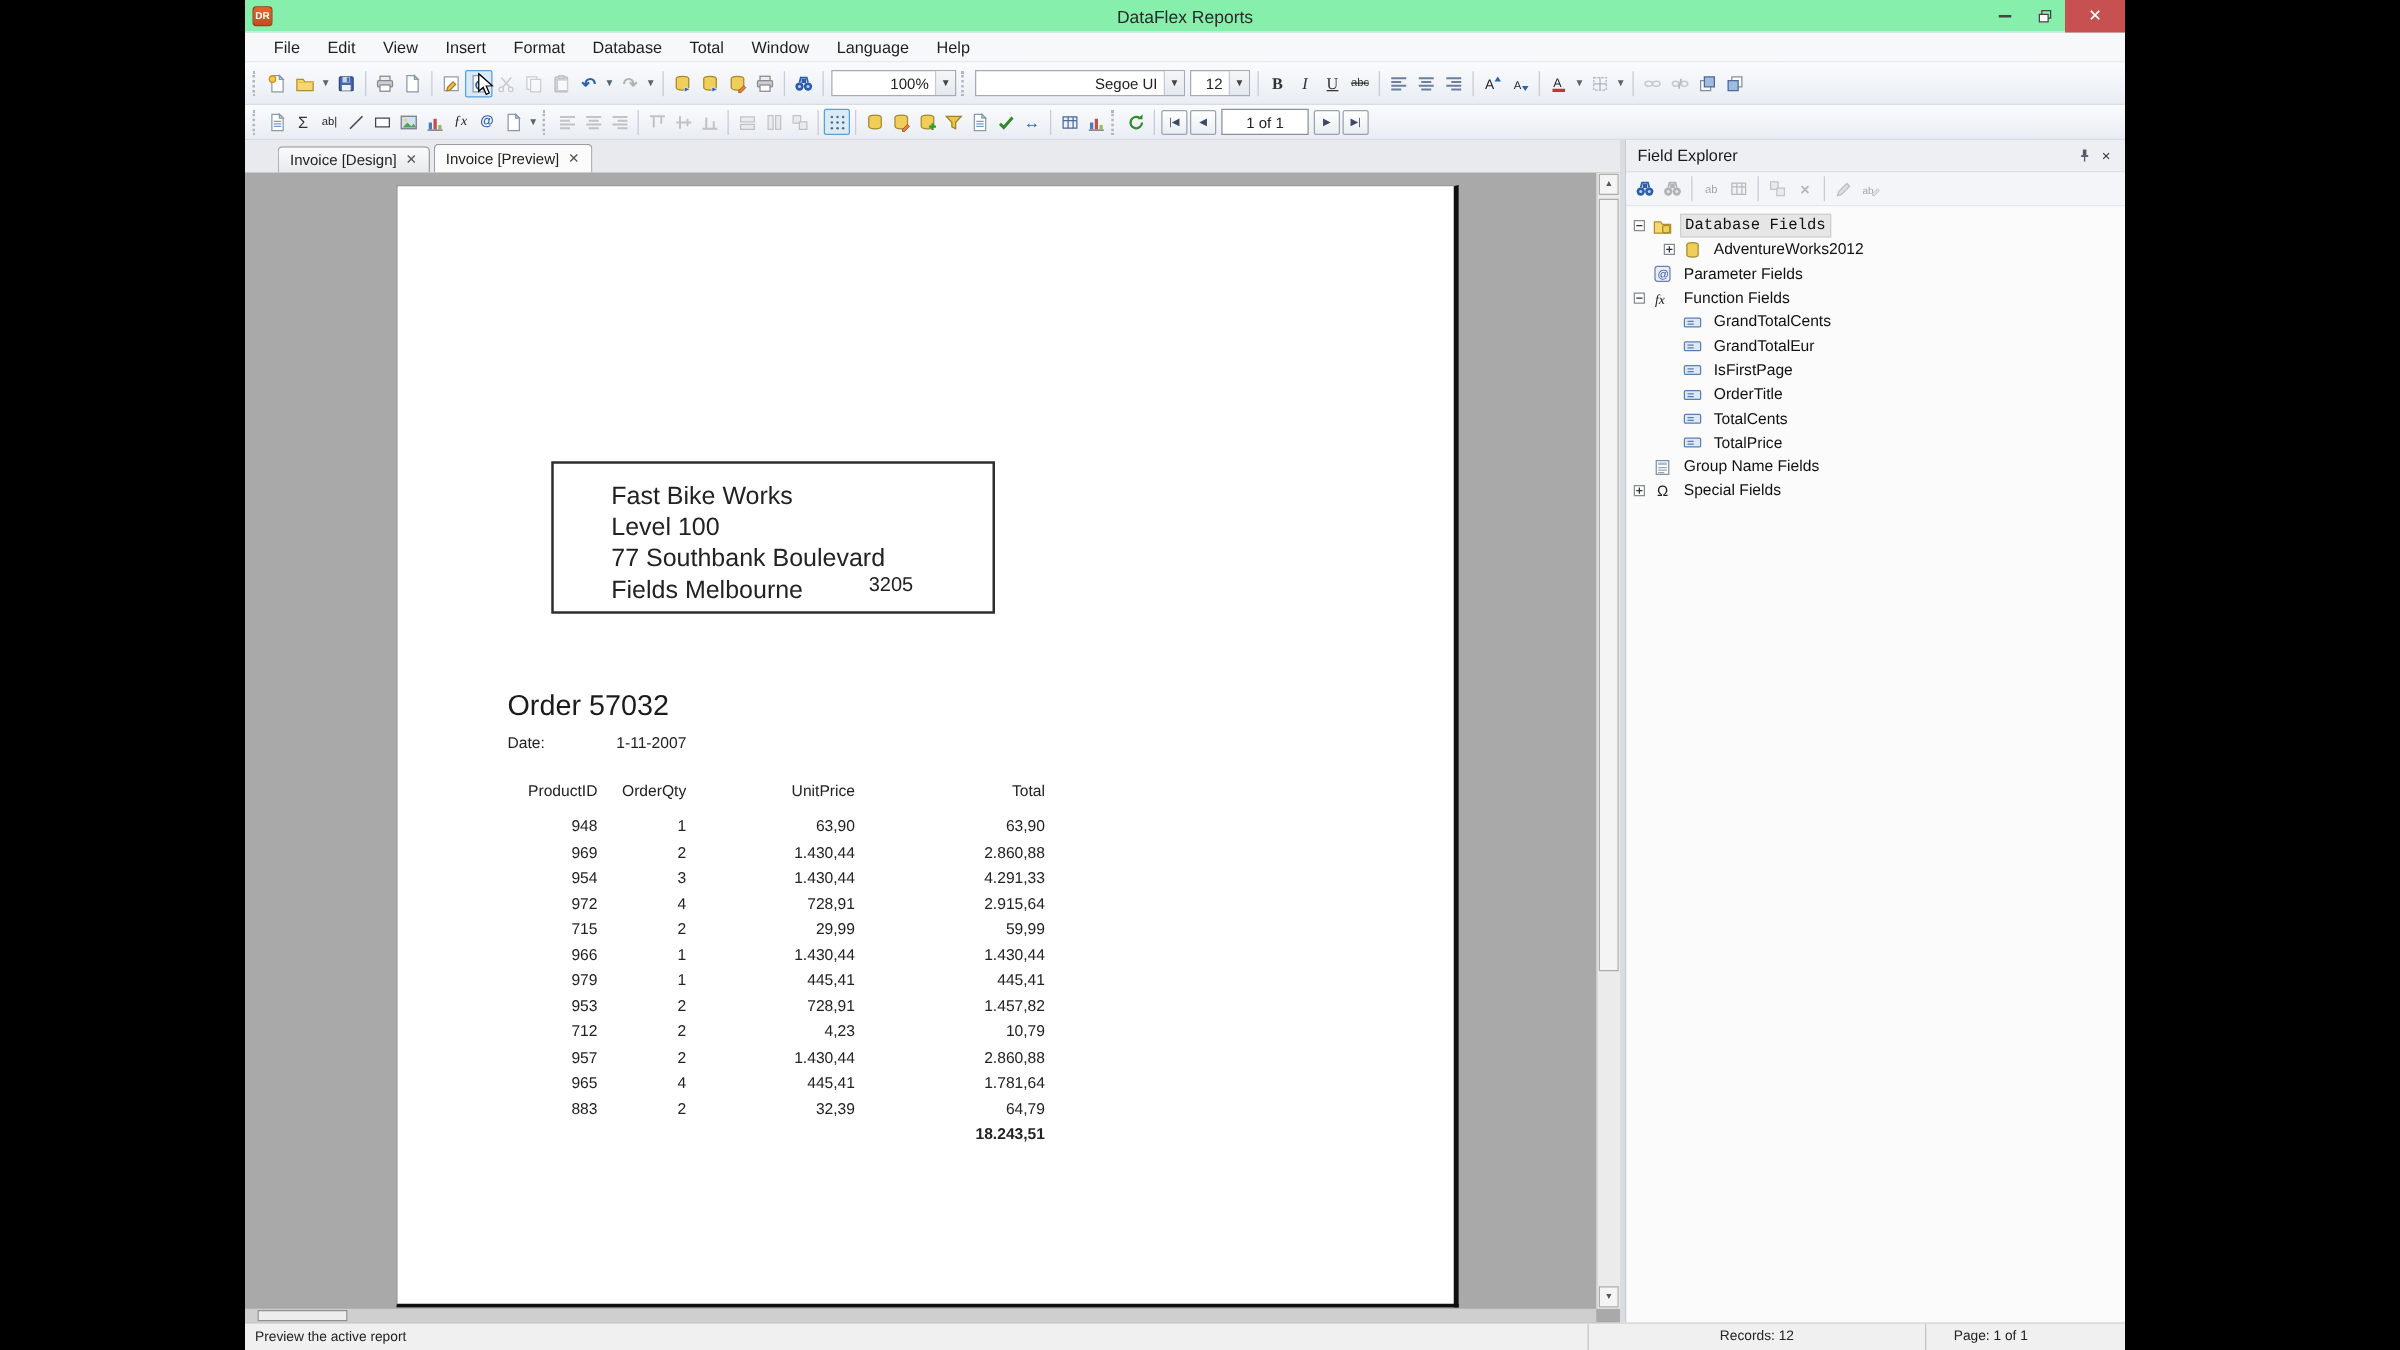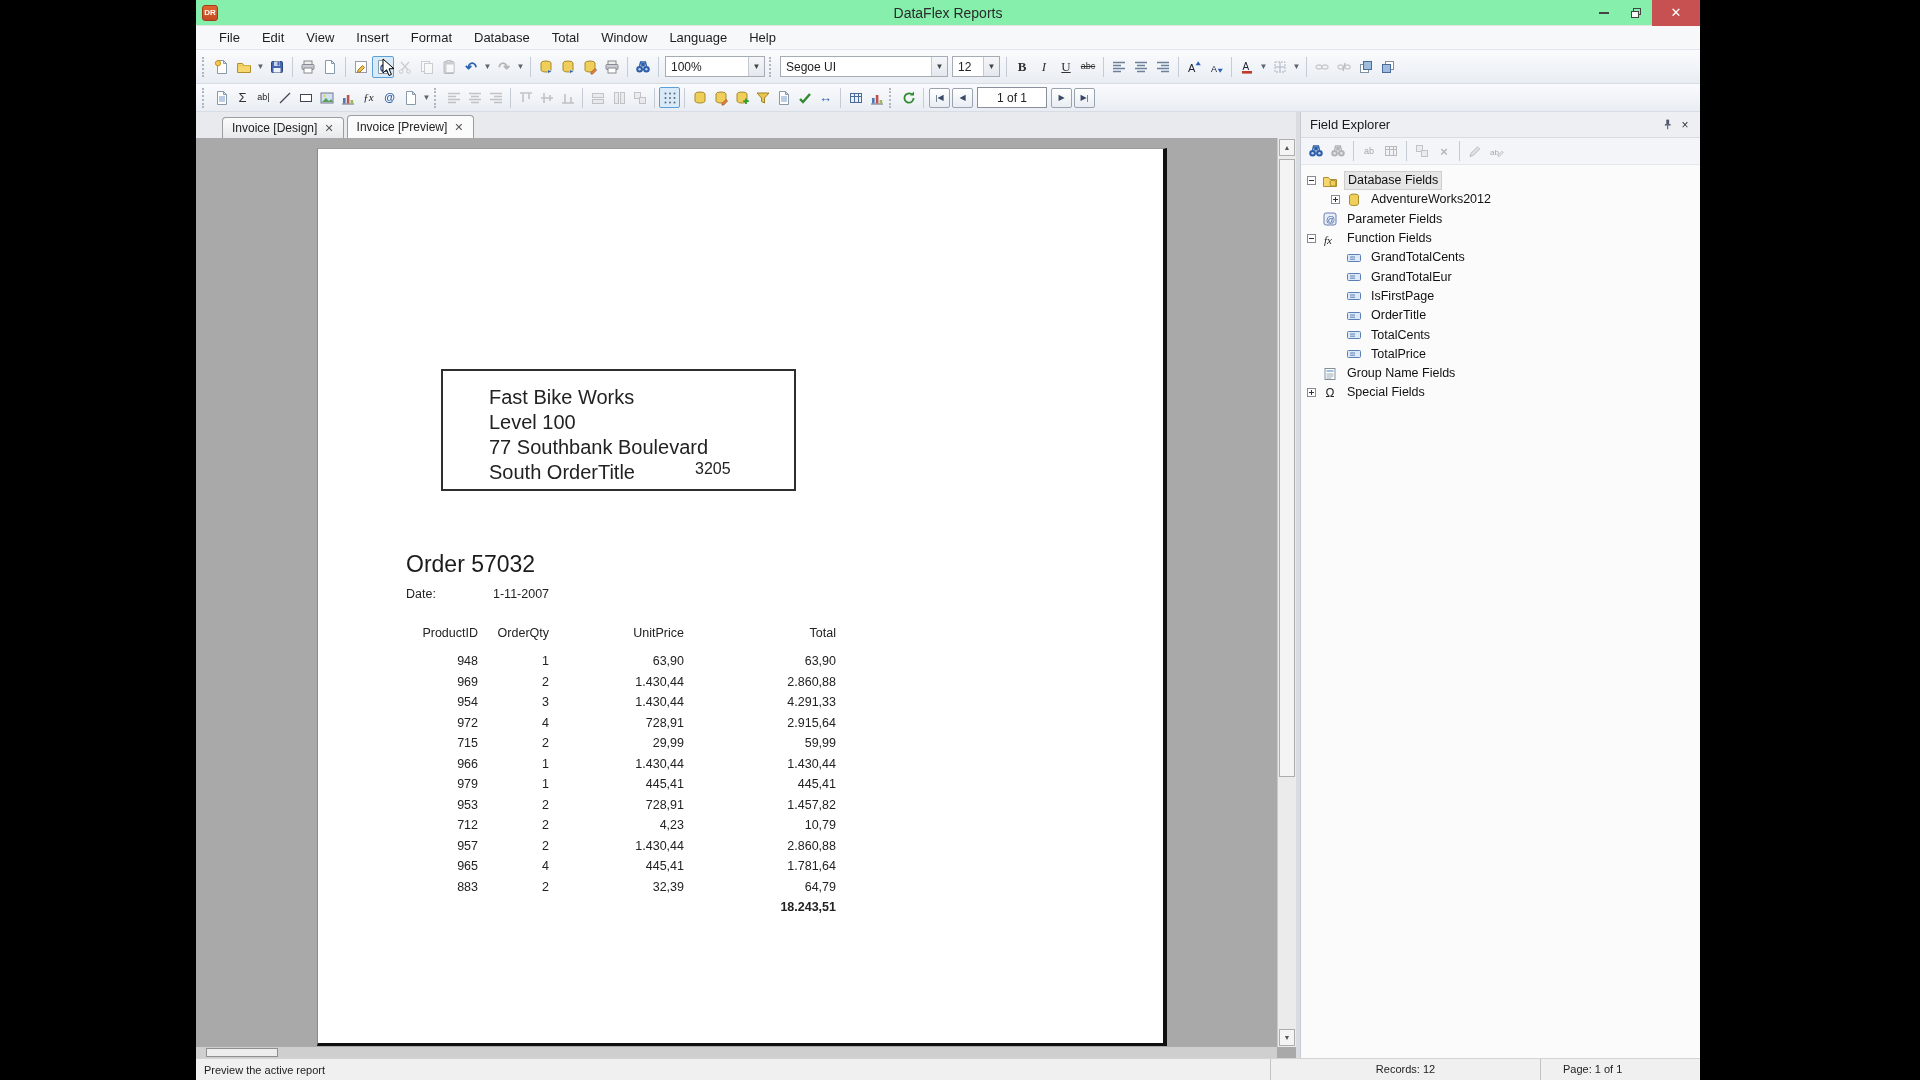--- a/index.html
+++ b/index.html
@@ -29,21 +29,21 @@
   .tb2{height:28px;}
   .grip{width:5px;height:20px;border-left:2px dotted #AEB6C2;margin:0 4px 0 2px;}
   .tsep{width:1px;height:20px;background:#C6CCD5;margin:0 4px;}
   .tbtn{width:22px;height:22px;border-radius:2px;display:flex;align-items:center;justify-content:center;position:relative;flex:0 0 auto;}
   .tb2 .tbtn{width:21px;height:21px;}
   .tbtn.active{border:1px solid #5C9FD6;background:#D9EAF9;}
   .tbtn.disabled{filter:grayscale(1) opacity(.42);}
   .tbtn .glyph{font-size:12px;color:#333;line-height:1;}
   .dd{width:11px;height:22px;display:flex;align-items:center;justify-content:center;color:#5A6570;font-size:8px;flex:0 0 auto;}
   .combo{height:21px;background:#fff;border:1px solid #A6ACB5;display:flex;align-items:center;flex:0 0 auto;margin:0 2px;}
-  .combo .cv{flex:1;font-size:12px;color:#222;padding:0 5px;white-space:nowrap;overflow:hidden;}
+  .combo .cv{flex:1;font-size:12px;color:#222;padding:0 5px;white-space:nowrap;overflow:hidden;text-align:right;}
   .combo .ca{width:16px;align-self:stretch;border-left:1px solid #C4C9D0;background:linear-gradient(#F5F6F8,#E4E8EE);
              display:flex;align-items:center;justify-content:center;font-size:8px;color:#444;}
   .navbox{width:70px;height:21px;background:#fff;border:1px solid #8A9099;display:flex;align-items:center;justify-content:center;
           font-size:12px;color:#222;margin:0 3px;}
   .navbtn{width:21px;height:20px;border:1px solid #9AA3B0;border-radius:2px;background:linear-gradient(#FFFFFF,#E9EDF2);
           display:flex;align-items:center;justify-content:center;font-size:8px;color:#3A4A66;margin:0 1px;flex:0 0 auto;}
 
   
   .workspace{flex:1;display:flex;min-height:0;}
   .left-col{flex:1;display:flex;flex-direction:column;min-width:0;}
@@ -577,21 +577,21 @@
             </div>
           </div>
 
         <div class="preview-pane">
           <div class="page">
 
             <div class="addrbox">
               <div class="addr-line" style="top:14px">Fast Bike Works</div>
               <div class="addr-line" style="top:39px">Level 100</div>
               <div class="addr-line" style="top:64px">77 Southbank Boulevard</div>
-              <div class="addr-line" style="top:89px">South OrderTitle</div>
+              <div class="addr-line" style="top:89px">Fields Melbourne</div>
               <div class="postcode" style="top:89px">3205</div>
             </div>
 
             <div class="order-title">Order 57032</div>
 
             <div class="date-row">
               <span class="date-label">Date:</span>
               <span>1-11-2007</span>
             </div>
 
@@ -758,21 +758,21 @@
               </svg>
             </div>
             <div class="tbtn disabled">
               <svg width="16" height="16" viewBox="0 0 16 16">
                 <text x="1" y="12" font-size="8" fill="#333" font-family="sans-serif">ab</text>
                 <path d="M9 12l4-4 1.5 1.5-4 4H9z" fill="#F2C24E" stroke="#9A6A20" stroke-width=".6"></path>
               </svg>
             </div>
           </div>
         <div class="tree" id="fxtree">
-            <div class="tree-row" style="padding-left: 4px;">
+            <div class="tree-row" style="padding-left: 4px; font-family: Liberation Mono, monospace;">
               <span class="expander"></span>
               <span class="tree-icon">
                 <svg width="16" height="16" viewBox="0 0 16 16">
                   <path d="M1.5 4.5h5l1.5 2h6.5v7h-13z" fill="#F5D76E" stroke="#B08D2E"></path>
                   <ellipse cx="11" cy="8.3" rx="2.8" ry="1.1" fill="#EFCE5A" stroke="#A88A2A"></ellipse>
                   <path d="M8.2 8.3v3.8c0 .6 1.2 1.1 2.8 1.1s2.8-.5 2.8-1.1V8.3" fill="#EFCE5A" stroke="#A88A2A"></path>
                 </svg>
               </span>
               <span class="tree-label selected">Database Fields</span>
             </div>

